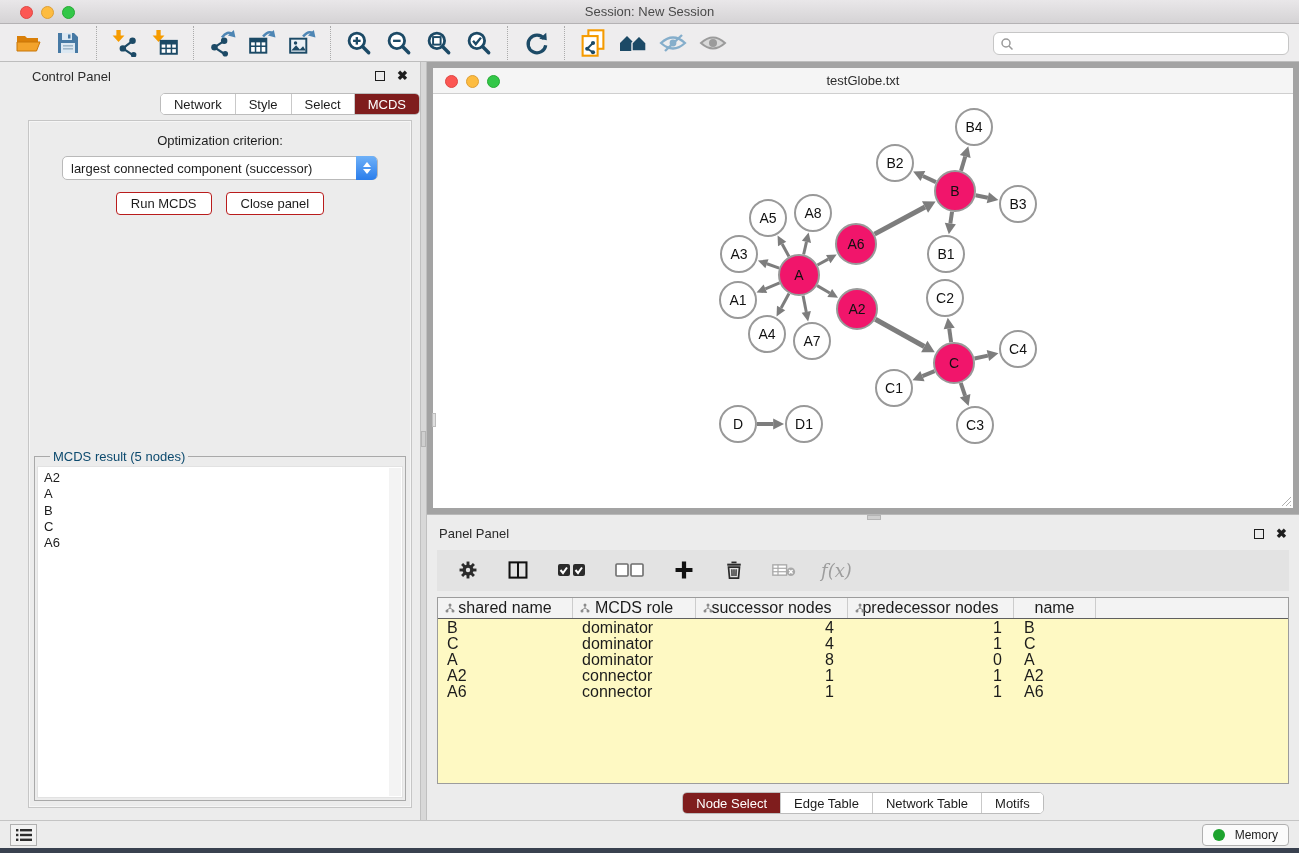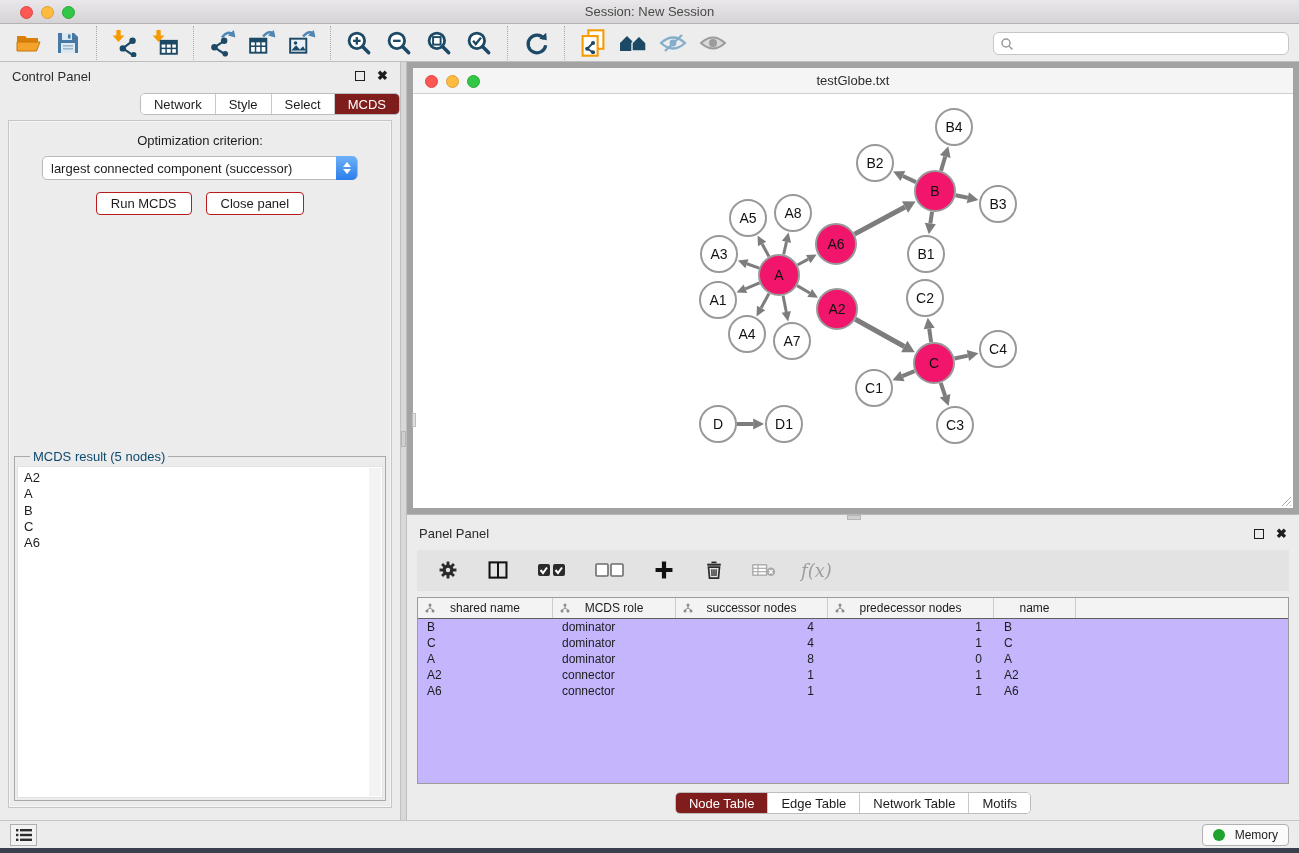--- a/index.html
+++ b/index.html
@@ -23,21 +23,21 @@
     display:flex; align-items:center; padding:0 8px; position:relative; }
   .tb-btn { width:40px; height:34px; display:flex; align-items:center; justify-content:center; }
   .tb-sep { width:0; height:34px; border-left:1px dotted #ababab; margin:0 8px; }
   .search-wrap { position:absolute; right:10px; top:8px; width:296px; height:23px;
     background:#fff; border:1px solid #c6c6c6; border-radius:6px;
     display:flex; align-items:center; padding:0 6px; }
   .search-wrap input { border:none; outline:none; flex:1; font-size:12px;
     font-family:"Liberation Sans",sans-serif; background:transparent; }
 
   
-  .main { display:flex; height:758px; }
+  .main { display:flex; height:758px;padding-left:20px; }
   .control-panel { width:400px; display:flex; flex-direction:column; background:#ececec; }
   .v-divider { width:7px; background:#d8d8d8; border-left:1px solid #c0c0c0;
     border-right:1px solid #c0c0c0; position:relative; }
   .v-divider .grip { position:absolute; top:369px; left:0; width:5px; height:16px;
     background:#cfcfcf; border:1px solid #b5b5b5; }
   .right-col { flex:1; display:flex; flex-direction:column; min-width:0; }
 
   
   .panel-head { height:28px; display:flex; align-items:center; padding:0 12px; }
   .panel-head .ptitle { flex:1; font-size:13px; color:#2b2b2b; }
@@ -92,22 +92,22 @@
   .h-divider .grip { position:absolute; left:440px; top:0px; width:14px; height:5px;
     background:#cfcfcf; border:1px solid #b5b5b5; }
 
   
   .table-panel { flex:1; display:flex; flex-direction:column; background:#ececec; min-height:0; }
   .tp-toolbar { margin:2px 10px 0; height:42px; background:#e3e3e3;
     display:flex; align-items:center; padding-left:18px; gap:24px; }
   .tp-icon { display:flex; align-items:center; justify-content:center; width:26px; height:26px; }
   .fx { font-family:"DejaVu Serif", serif; font-style:italic; font-size:18px; color:#9d9d9d; }
 
-  .data-table { margin:6px 10px 0; height:189px; background:#c4b5fd; border:1px solid #9c9c9c;
-    font-size:12px; overflow:hidden; }
+  .data-table { margin:6px 10px 0; height:189px; background:#fef9c3; border:1px solid #9c9c9c;
+    font-size:16px; overflow:hidden; }
   .t-head { display:grid; grid-template-columns:135px 123px 152px 166px 82px 1fr;
     height:21px; background:#f3f3f3; border-bottom:1px solid #5f5f5f; }
   .t-head .hcell { display:flex; align-items:center; justify-content:center; position:relative;
     border-right:1px solid #cccccc; color:#1c1c1c; }
   .t-head .hcell:last-child { border-right:none; }
   .t-head .hicon { position:absolute; left:7px; top:5px; }
   .t-row { display:grid; grid-template-columns:135px 123px 152px 166px 82px 1fr; height:16px;
     align-items:center; }
   .t-row .c0, .t-row .c1 { padding-left:9px; }
   .t-row .c2 { text-align:right; padding-right:14px; }
@@ -640,21 +640,21 @@
           <span class="c1">connector</span>
           <span class="c2">1</span>
           <span class="c3">1</span>
           <span class="c4">A6</span>
             <span></span>
         </div>
       </div>
 
       <div class="tp-tabs">
         <div class="seg">
-          <span class="seg-item sel">Node Table</span>
+          <span class="seg-item sel">Node Select</span>
           <span class="seg-item">Edge Table</span>
           <span class="seg-item">Network Table</span>
           <span class="seg-item">Motifs</span>
         </div>
       </div>
     </div>
   </div>
 </div>
 
 <div class="statusbar">

